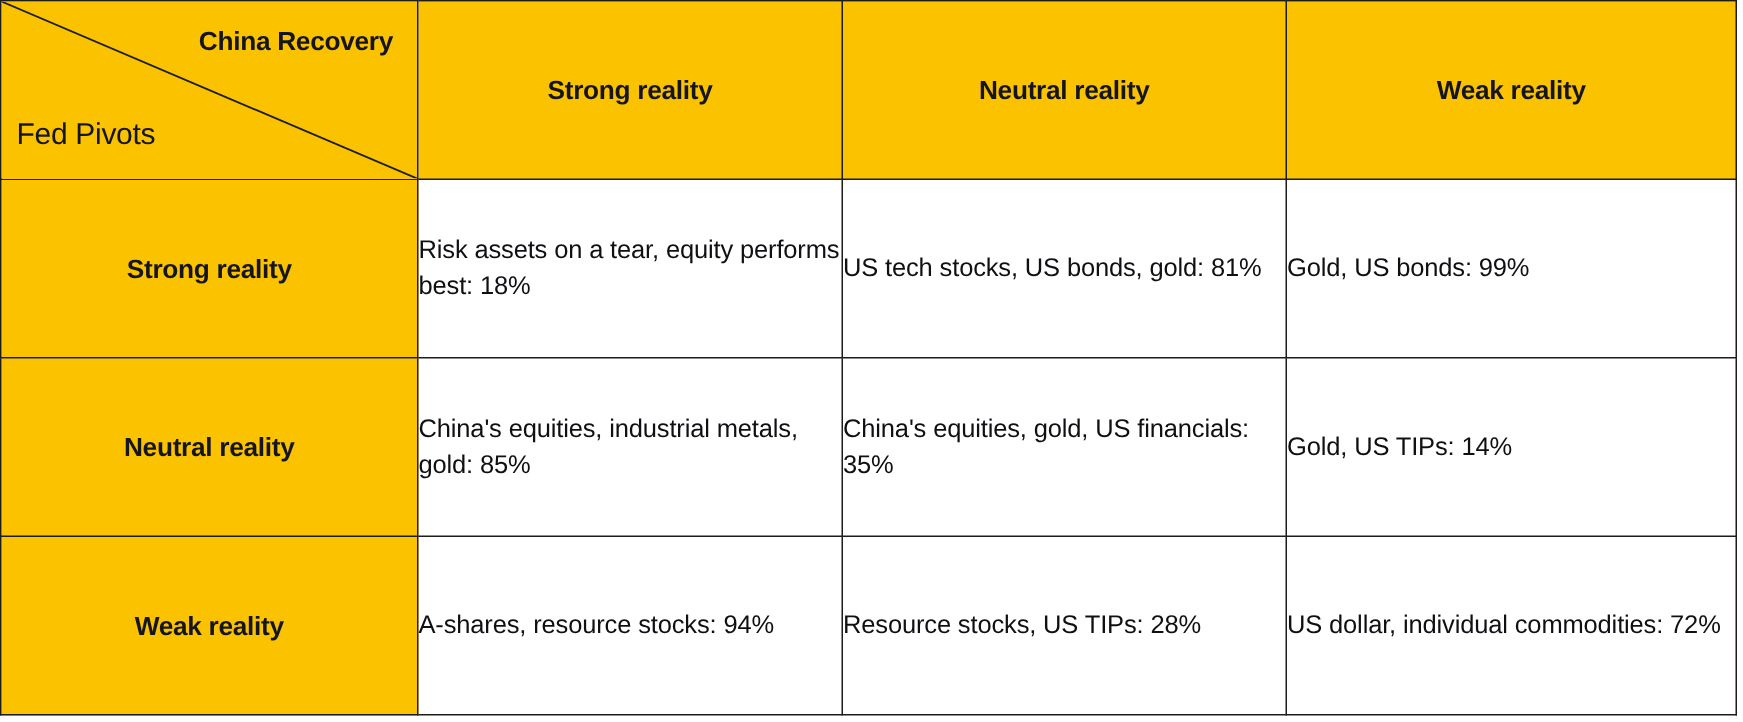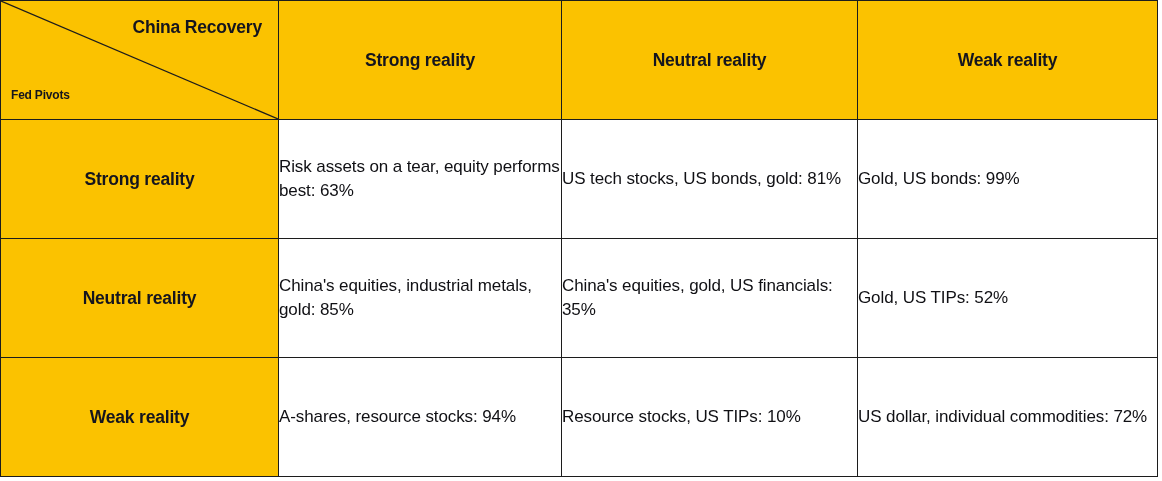--- a/index.html
+++ b/index.html
@@ -72,22 +72,22 @@
     font-weight: bold;
     font-size: 17.5px;
     letter-spacing: -0.2px;
     line-height: 1.2;
     white-space: nowrap;
   }
   .corner .row-axis {
     position: absolute;
     bottom: 17px;
     left: 10px;
-    font-weight: bold;
-    font-size: 12px;
+    font-weight: normal;
+    font-size: 20px;
     letter-spacing: -0.2px;
     line-height: 1.2;
     white-space: nowrap;
   }
 
   
   .col-head {
     text-align: center;
     font-weight: bold;
     font-size: 17.5px;
@@ -130,33 +130,33 @@
           <span class="col-axis">China Recovery</span>
           <span class="row-axis">Fed Pivots</span>
         </td>
         <td class="yellow col-head">Strong reality</td>
         <td class="yellow col-head">Neutral reality</td>
         <td class="yellow col-head">Weak reality</td>
       </tr>
 
       <tr class="r-body">
         <td class="yellow row-head">Strong reality</td>
-        <td class="cell-text">Risk assets on a tear, equity performs best: 63%</td>
+        <td class="cell-text">Risk assets on a tear, equity performs best: 18%</td>
         <td class="cell-text">US tech stocks, US bonds, gold: 81%</td>
         <td class="cell-text">Gold, US bonds: 99%</td>
       </tr>
 
       <tr class="r-body">
         <td class="yellow row-head">Neutral reality</td>
         <td class="cell-text">China's equities, industrial metals, gold: 85%</td>
         <td class="cell-text">China's equities, gold, US financials: 35%</td>
-        <td class="cell-text">Gold, US TIPs: 52%</td>
+        <td class="cell-text">Gold, US TIPs: 14%</td>
       </tr>
 
       <tr class="r-body">
         <td class="yellow row-head">Weak reality</td>
         <td class="cell-text">A-shares, resource stocks: 94%</td>
-        <td class="cell-text">Resource stocks, US TIPs: 10%</td>
+        <td class="cell-text">Resource stocks, US TIPs: 28%</td>
         <td class="cell-text">US dollar, individual commodities: 72%</td>
       </tr>
     </tbody>
   </table>
 </div>
 
 </body></html>

